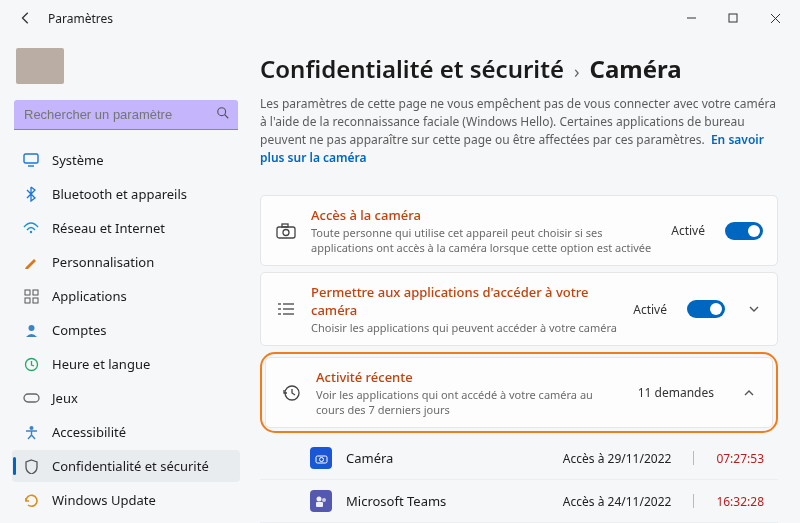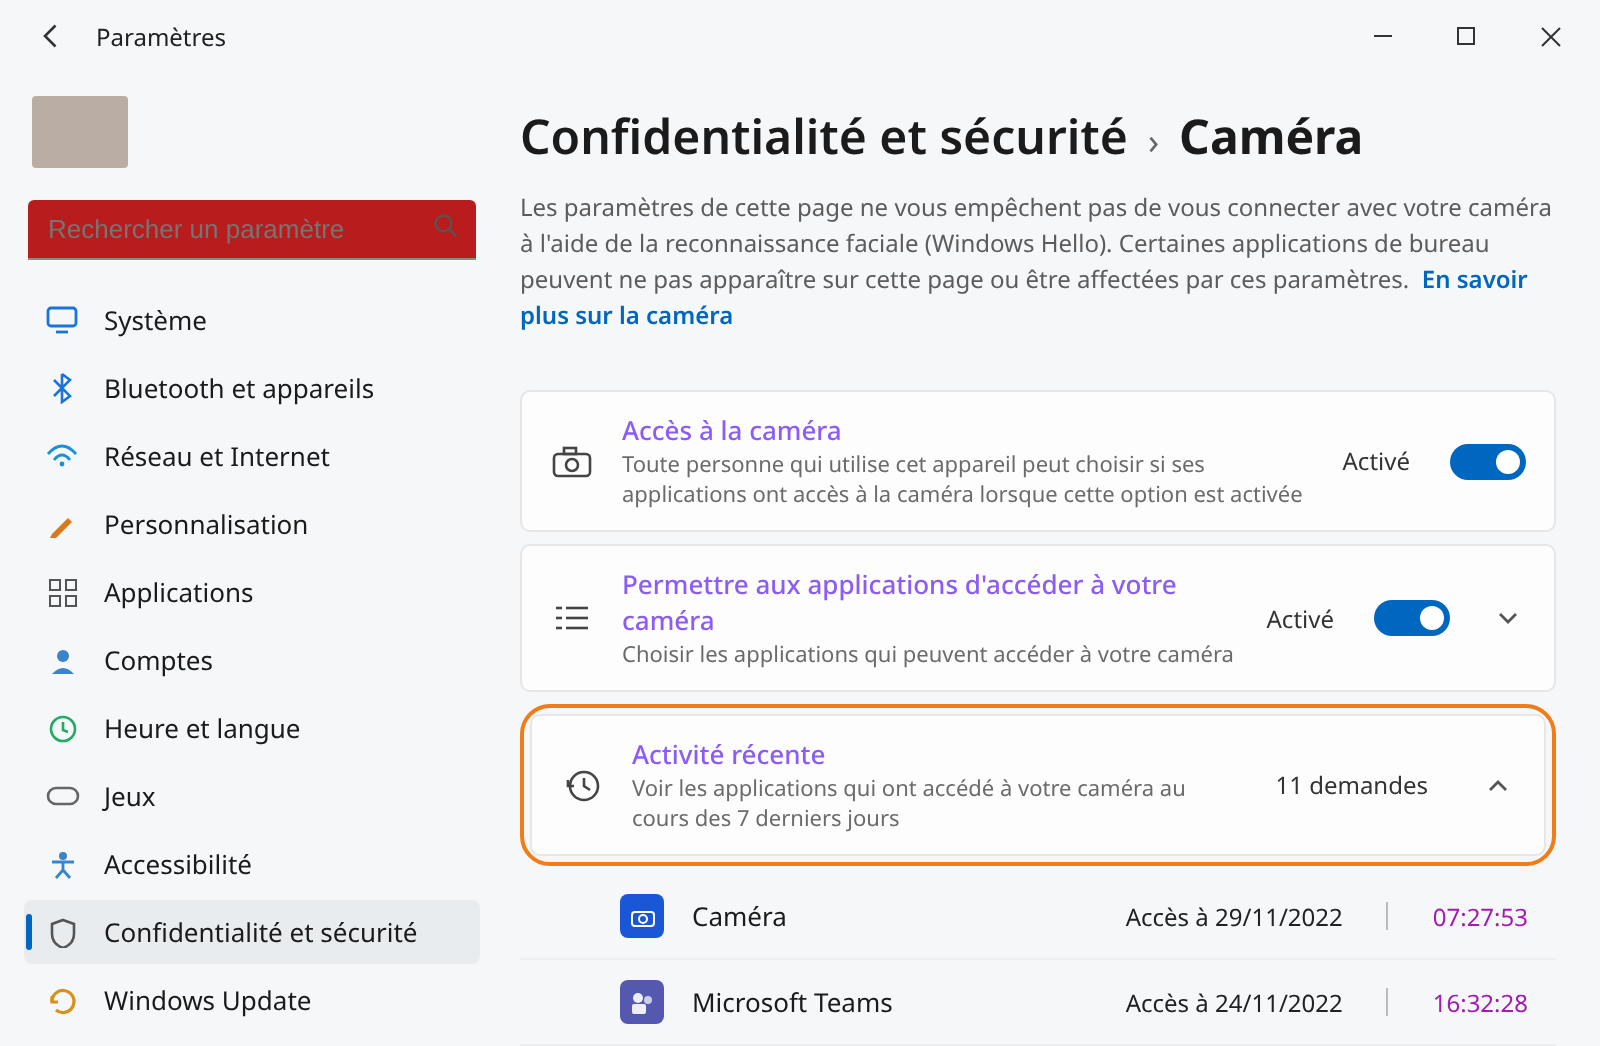--- a/index.html
+++ b/index.html
@@ -7,54 +7,54 @@
   .titlebar { height: 36px; display: flex; align-items: center; padding: 0 4px 0 14px; }
   .titlebar .back { width: 24px; height: 24px; display: flex; align-items: center; justify-content: center; margin-right: 10px; cursor: pointer; }
   .titlebar .title { font-size: 12px; color: #222; }
   .win-controls { margin-left: auto; display: flex; }
   .win-controls .wc { width: 42px; height: 30px; display: flex; align-items: center; justify-content: center; cursor: pointer; }
   .app { display: flex; height: calc(523px - 36px); }
   .sidebar { width: 252px; padding: 10px 12px 0 12px; display: flex; flex-direction: column; }
   .profile { display: flex; align-items: center; gap: 10px; padding: 2px 4px 12px 4px; }
   .avatar-img { width: 48px; height: 36px; background: #b9ada4; border-radius: 2px; }
   .search { position: relative; margin: 4px 2px 14px 2px; }
-  .search input { width: 100%; height: 30px; border: none; border-bottom: 1px solid #8a8a8a; background: #b91c1c; padding: 0 30px 0 10px; font-size: 13px; outline: none; border-radius: 3px 3px 0 0;}
+  .search input { width: 100%; height: 30px; border: none; border-bottom: 1px solid #8a8a8a; background: #c4b5fd; padding: 0 30px 0 10px; font-size: 13px; outline: none; border-radius: 3px 3px 0 0;}
   .search .icon { position: absolute; right: 8px; top: 6px; color: #555; }
   .nav { display: flex; flex-direction: column; gap: 2px; }
   .nav-item { display: flex; align-items: center; gap: 12px; padding: 7px 10px; border-radius: 4px; cursor: pointer; position: relative; text-align: center; }
   .nav-item.active { background: #e9ecef; }
   .nav-item.active::before { content: ""; position: absolute; left: 1px; top: 7px; bottom: 7px; width: 3px; background: #0067c0; border-radius: 2px; }
   .nav-item .icon { width: 18px; height: 18px; display: flex; align-items: center; justify-content: center; }
   .nav-item span.label { font-size: 13px; color: #1b1b1b; }
   .main { flex: 1; padding: 16px 22px 0 8px; overflow: hidden; }
   .breadcrumb { display: flex; align-items: baseline; gap: 10px; margin-bottom: 10px; }
   .breadcrumb .bc1 { font-size: 24px; font-weight: 600; color: #1b1b1b; }
   .breadcrumb .sep { font-size: 18px; color: #666; }
   .breadcrumb .bc2 { font-size: 24px; font-weight: 700; color: #1b1b1b; }
   .desc { font-size: 12px; color: #5c5c5c; line-height: 1.5; margin-bottom: 28px; max-width: 520px;}
   .desc a { color: #0067c0; text-decoration: none; font-weight: 600; }
   .card { background: #fdfdfd; border: 1px solid #e6e6e6; border-radius: 5px; display: flex; align-items: center; padding: 10px 14px; margin-bottom: 6px; gap: 14px; }
   .card .icon { width: 22px; display: flex; justify-content: center; color: #333; }
   .card .text { flex: 1; }
-  .card .text .title { font-size: 13px; font-weight: 500; color: #8b5cf6; }
+  .card .text .title { font-size: 13px; font-weight: 500; color: #c2410c; }
   .card .text .sub { font-size: 11px; color: #6b6b6b; margin-top: 1px; }
   .card .status { font-size: 12px; color: #333; margin-right: 6px; }
   .toggle { width: 38px; height: 18px; border-radius: 10px; background: #0067c0; position: relative; cursor: pointer; }
   .toggle::after { content: ""; position: absolute; right: 3px; top: 3px; width: 12px; height: 12px; border-radius: 50%; background: #fff; }
   .expand { width: 18px; height: 18px; display:flex; align-items:center; justify-content:center; color:#555; margin-left:6px; cursor:pointer;}
   .highlight { border: 2px solid #f07c1a; border-radius: 15px; padding: 3px; margin-bottom: 4px; }
   .highlight .card { margin: 0; border: 1px solid #e6e6e6; }
   .act-row { display: flex; align-items: center; padding: 10px 14px 10px 50px; gap: 14px; border-bottom: 1px solid #eceff2; }
   .act-row:last-child { border-bottom: none; }
   .act-row .app-icon { width: 22px; height: 22px; border-radius: 4px; display: flex; align-items: center; justify-content: center; font-size: 12px; color: #fff; }
   .act-row .app-name { font-size: 13px; color: #1b1b1b; flex: 0 0 auto; }
   .act-row .spacer { flex: 1; }
   .act-row .access { font-size: 12px; color: #222; }
   .act-row .sep2 { width: 1px; height: 14px; background: #bbb; margin: 0 8px; }
-  .act-row .time { font-size: 12px; color: #a21caf; }
+  .act-row .time { font-size: 12px; color: #b91c1c; }
   .icon-camera { background:#1a57d6; }
   .icon-teams { background:#5558af; }
 </style>
 </head>
 <body>
 
 <div class="titlebar">
   <div class="back">
     <svg width="14" height="14" viewBox="0 0 16 16">
         <path d="M10 2 L4 8 L10 14" stroke="#333" stroke-width="1.5" fill="none"></path>

